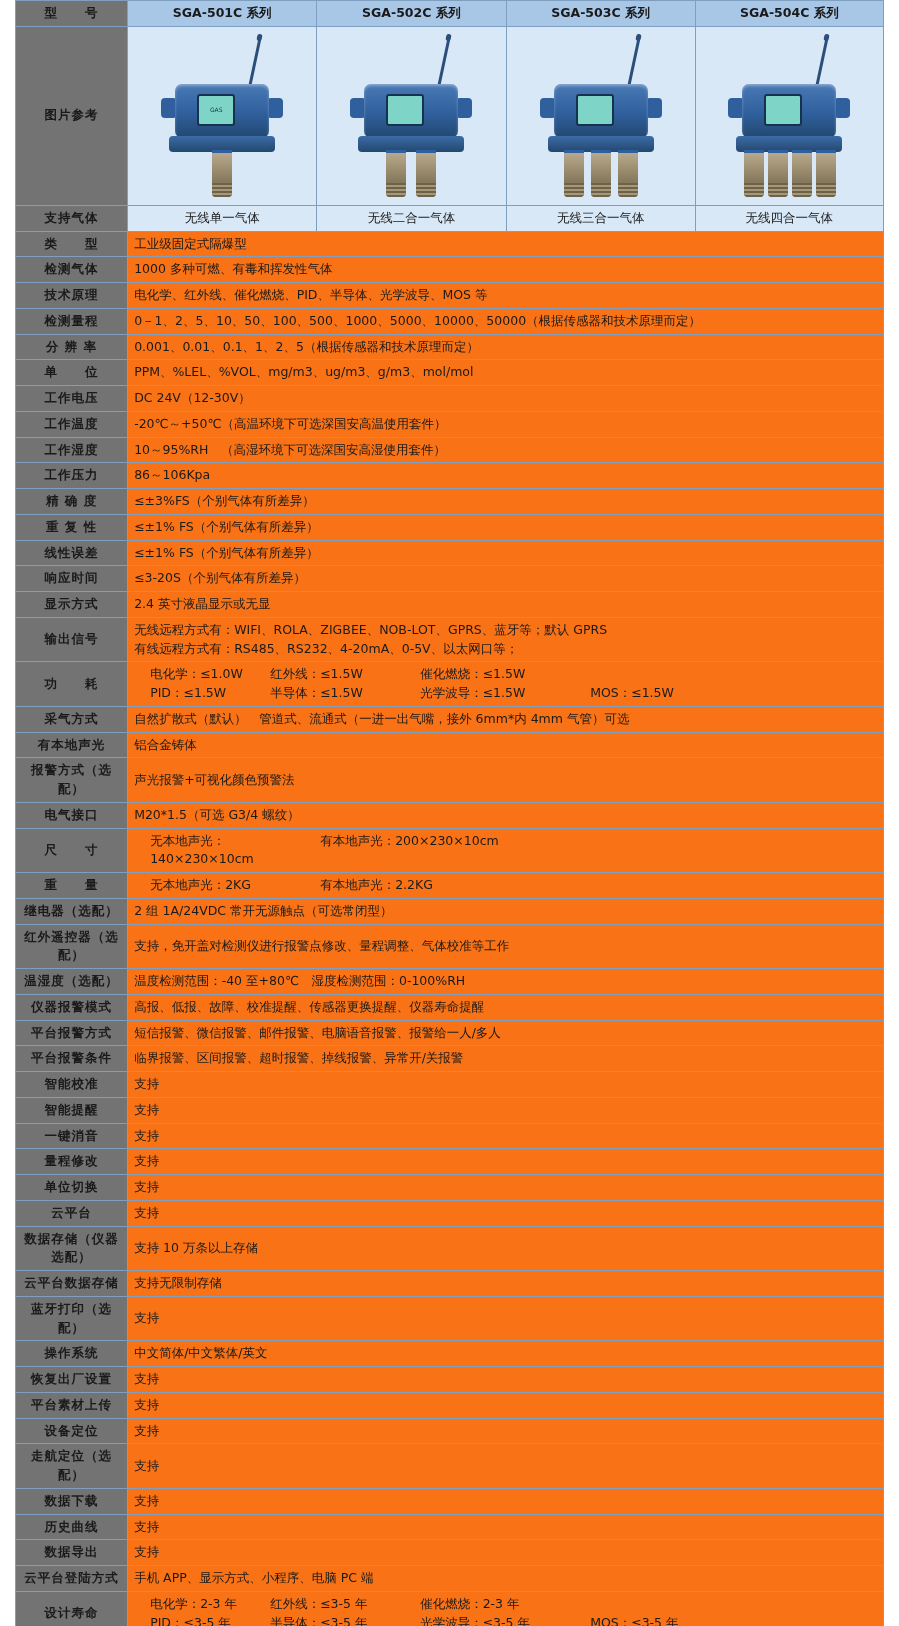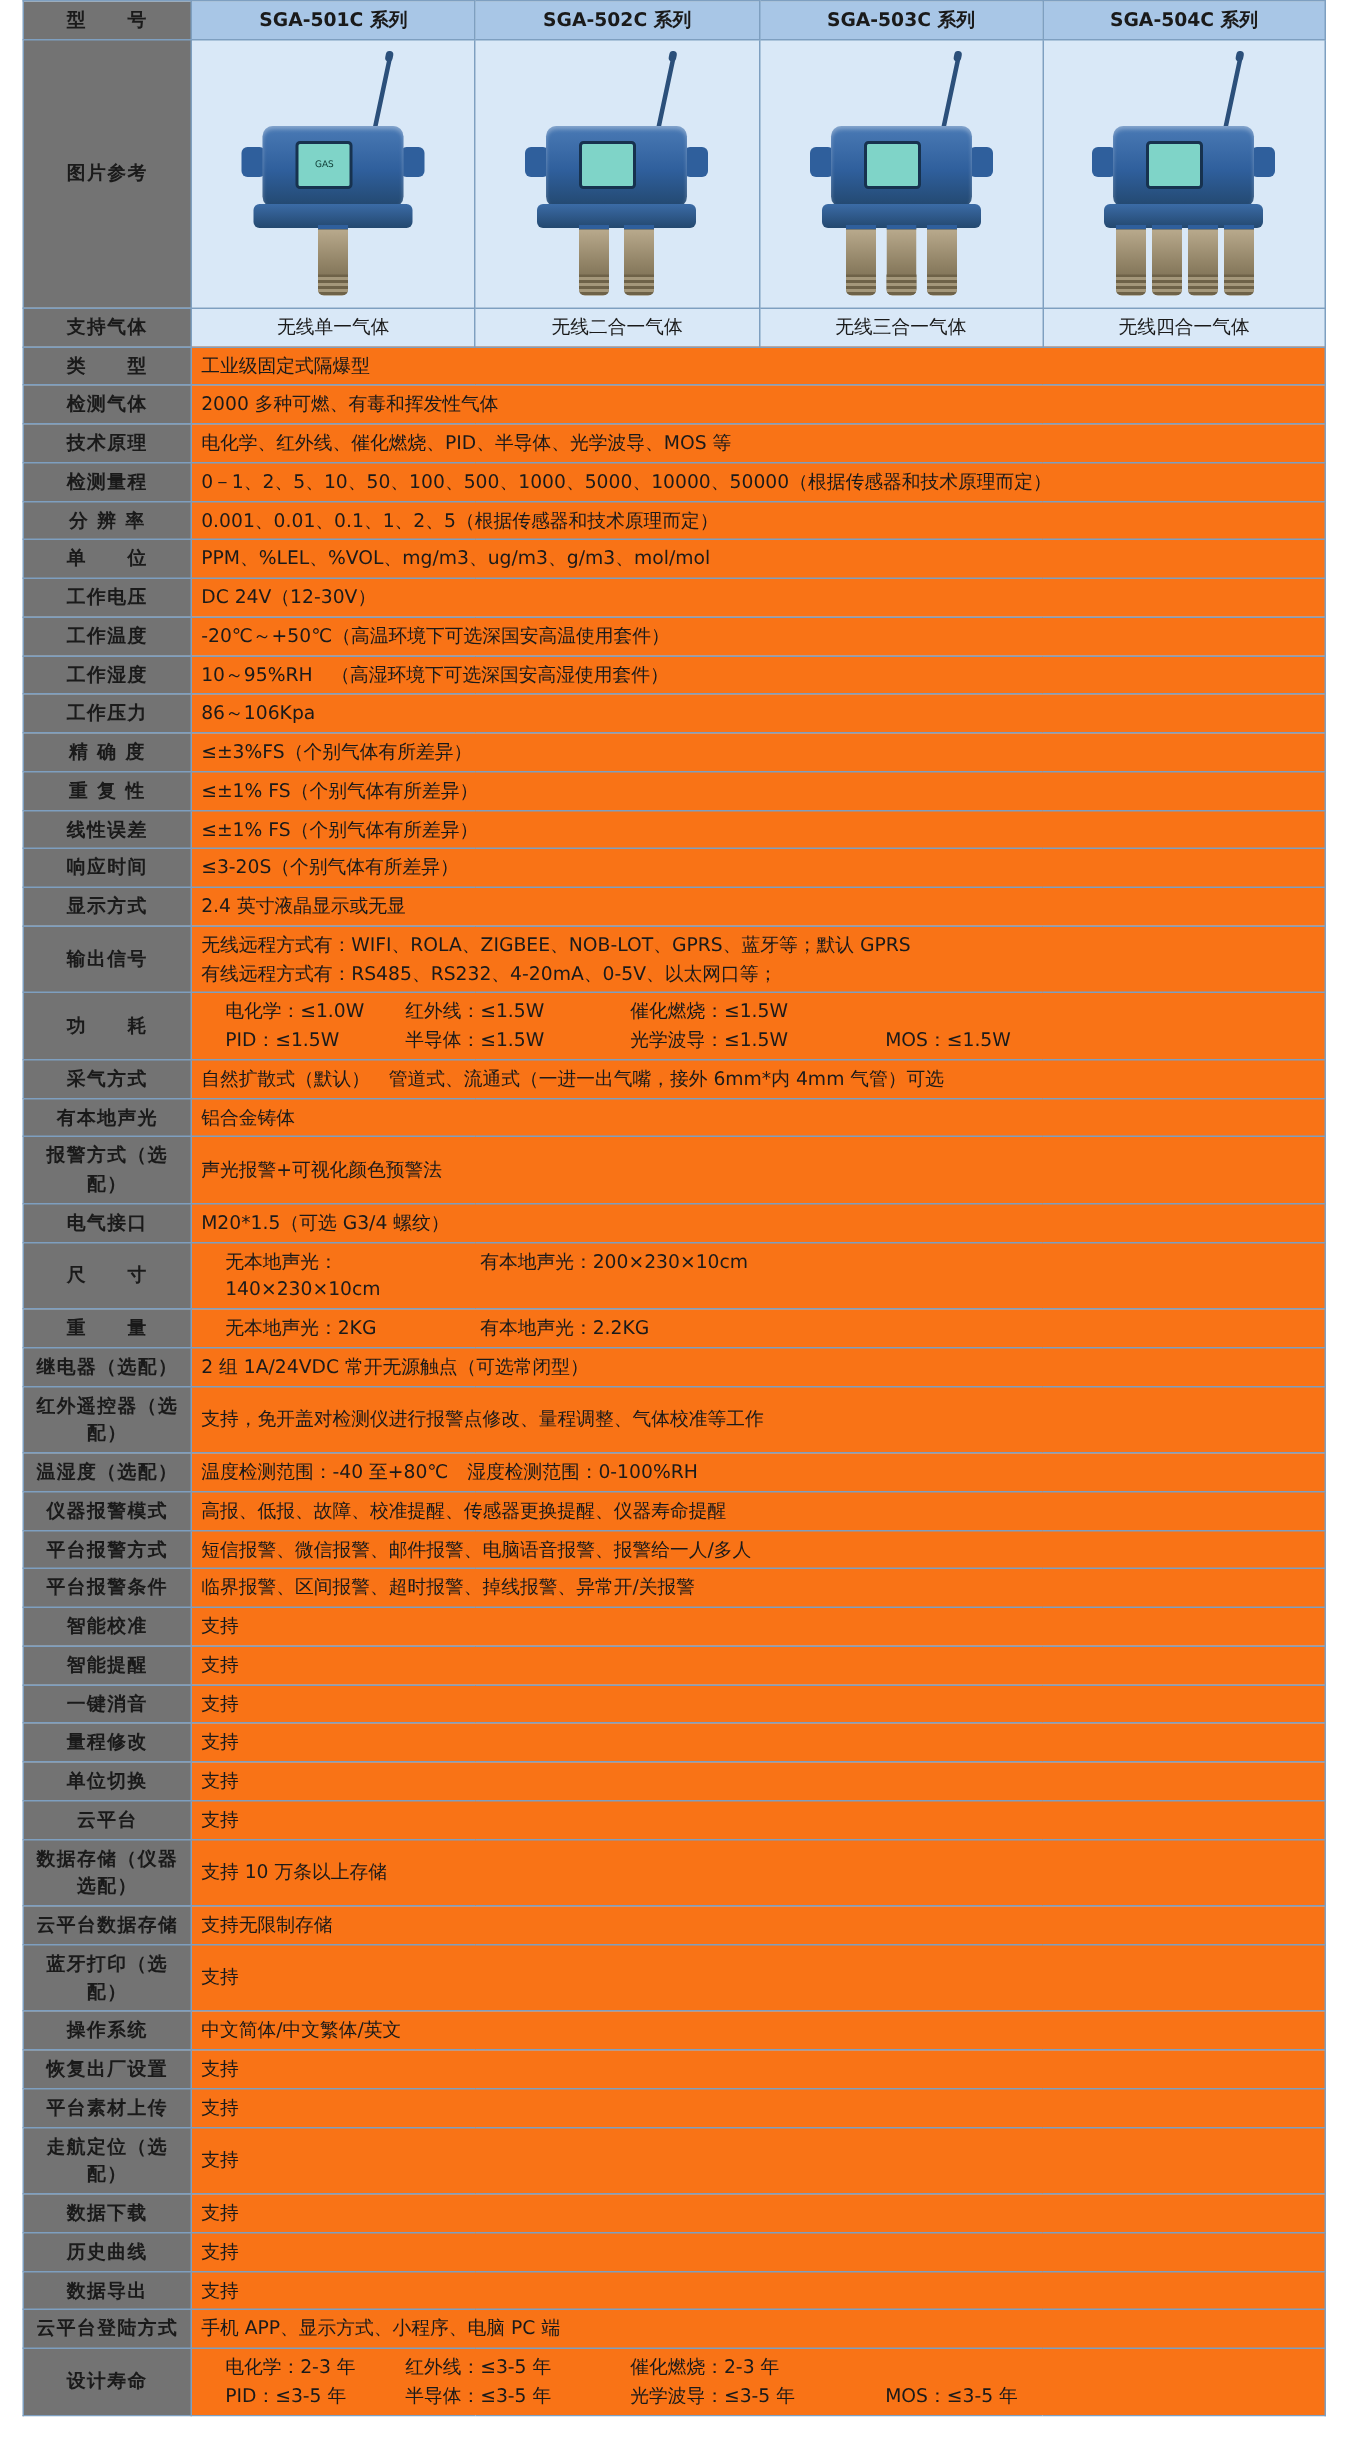--- a/index.html
+++ b/index.html
@@ -213,21 +213,21 @@
       <td class="gastype">无线三合一气体</td>
       <td class="gastype">无线四合一气体</td>
     </tr>
 
     <tr>
         <td class="label">类　　型</td>
         <td class="value" colspan="4">工业级固定式隔爆型</td>
       </tr>
     <tr>
         <td class="label">检测气体</td>
-        <td class="value" colspan="4">2000 多种可燃、有毒和挥发性气体</td>
+        <td class="value" colspan="4">1000 多种可燃、有毒和挥发性气体</td>
       </tr>
     <tr>
         <td class="label">技术原理</td>
         <td class="value" colspan="4">电化学、红外线、催化燃烧、PID、半导体、光学波导、MOS 等</td>
       </tr>
     <tr>
         <td class="label">检测量程</td>
         <td class="value" colspan="4">0－1、2、5、10、50、100、500、1000、5000、10000、50000（根据传感器和技术原理而定）</td>
       </tr>
     <tr>
@@ -404,20 +404,24 @@
       </tr>
     <tr>
         <td class="label">恢复出厂设置</td>
         <td class="value" colspan="4">支持</td>
       </tr>
     <tr>
         <td class="label">平台素材上传</td>
         <td class="value" colspan="4">支持</td>
       </tr>
     <tr>
+        <td class="label">设备定位</td>
+        <td class="value" colspan="4">支持</td>
+      </tr>
+    <tr>
         <td class="label">走航定位（选配）</td>
         <td class="value" colspan="4">支持</td>
       </tr>
     <tr>
         <td class="label">数据下载</td>
         <td class="value" colspan="4">支持</td>
       </tr>
     <tr>
         <td class="label">历史曲线</td>
         <td class="value" colspan="4">支持</td>

